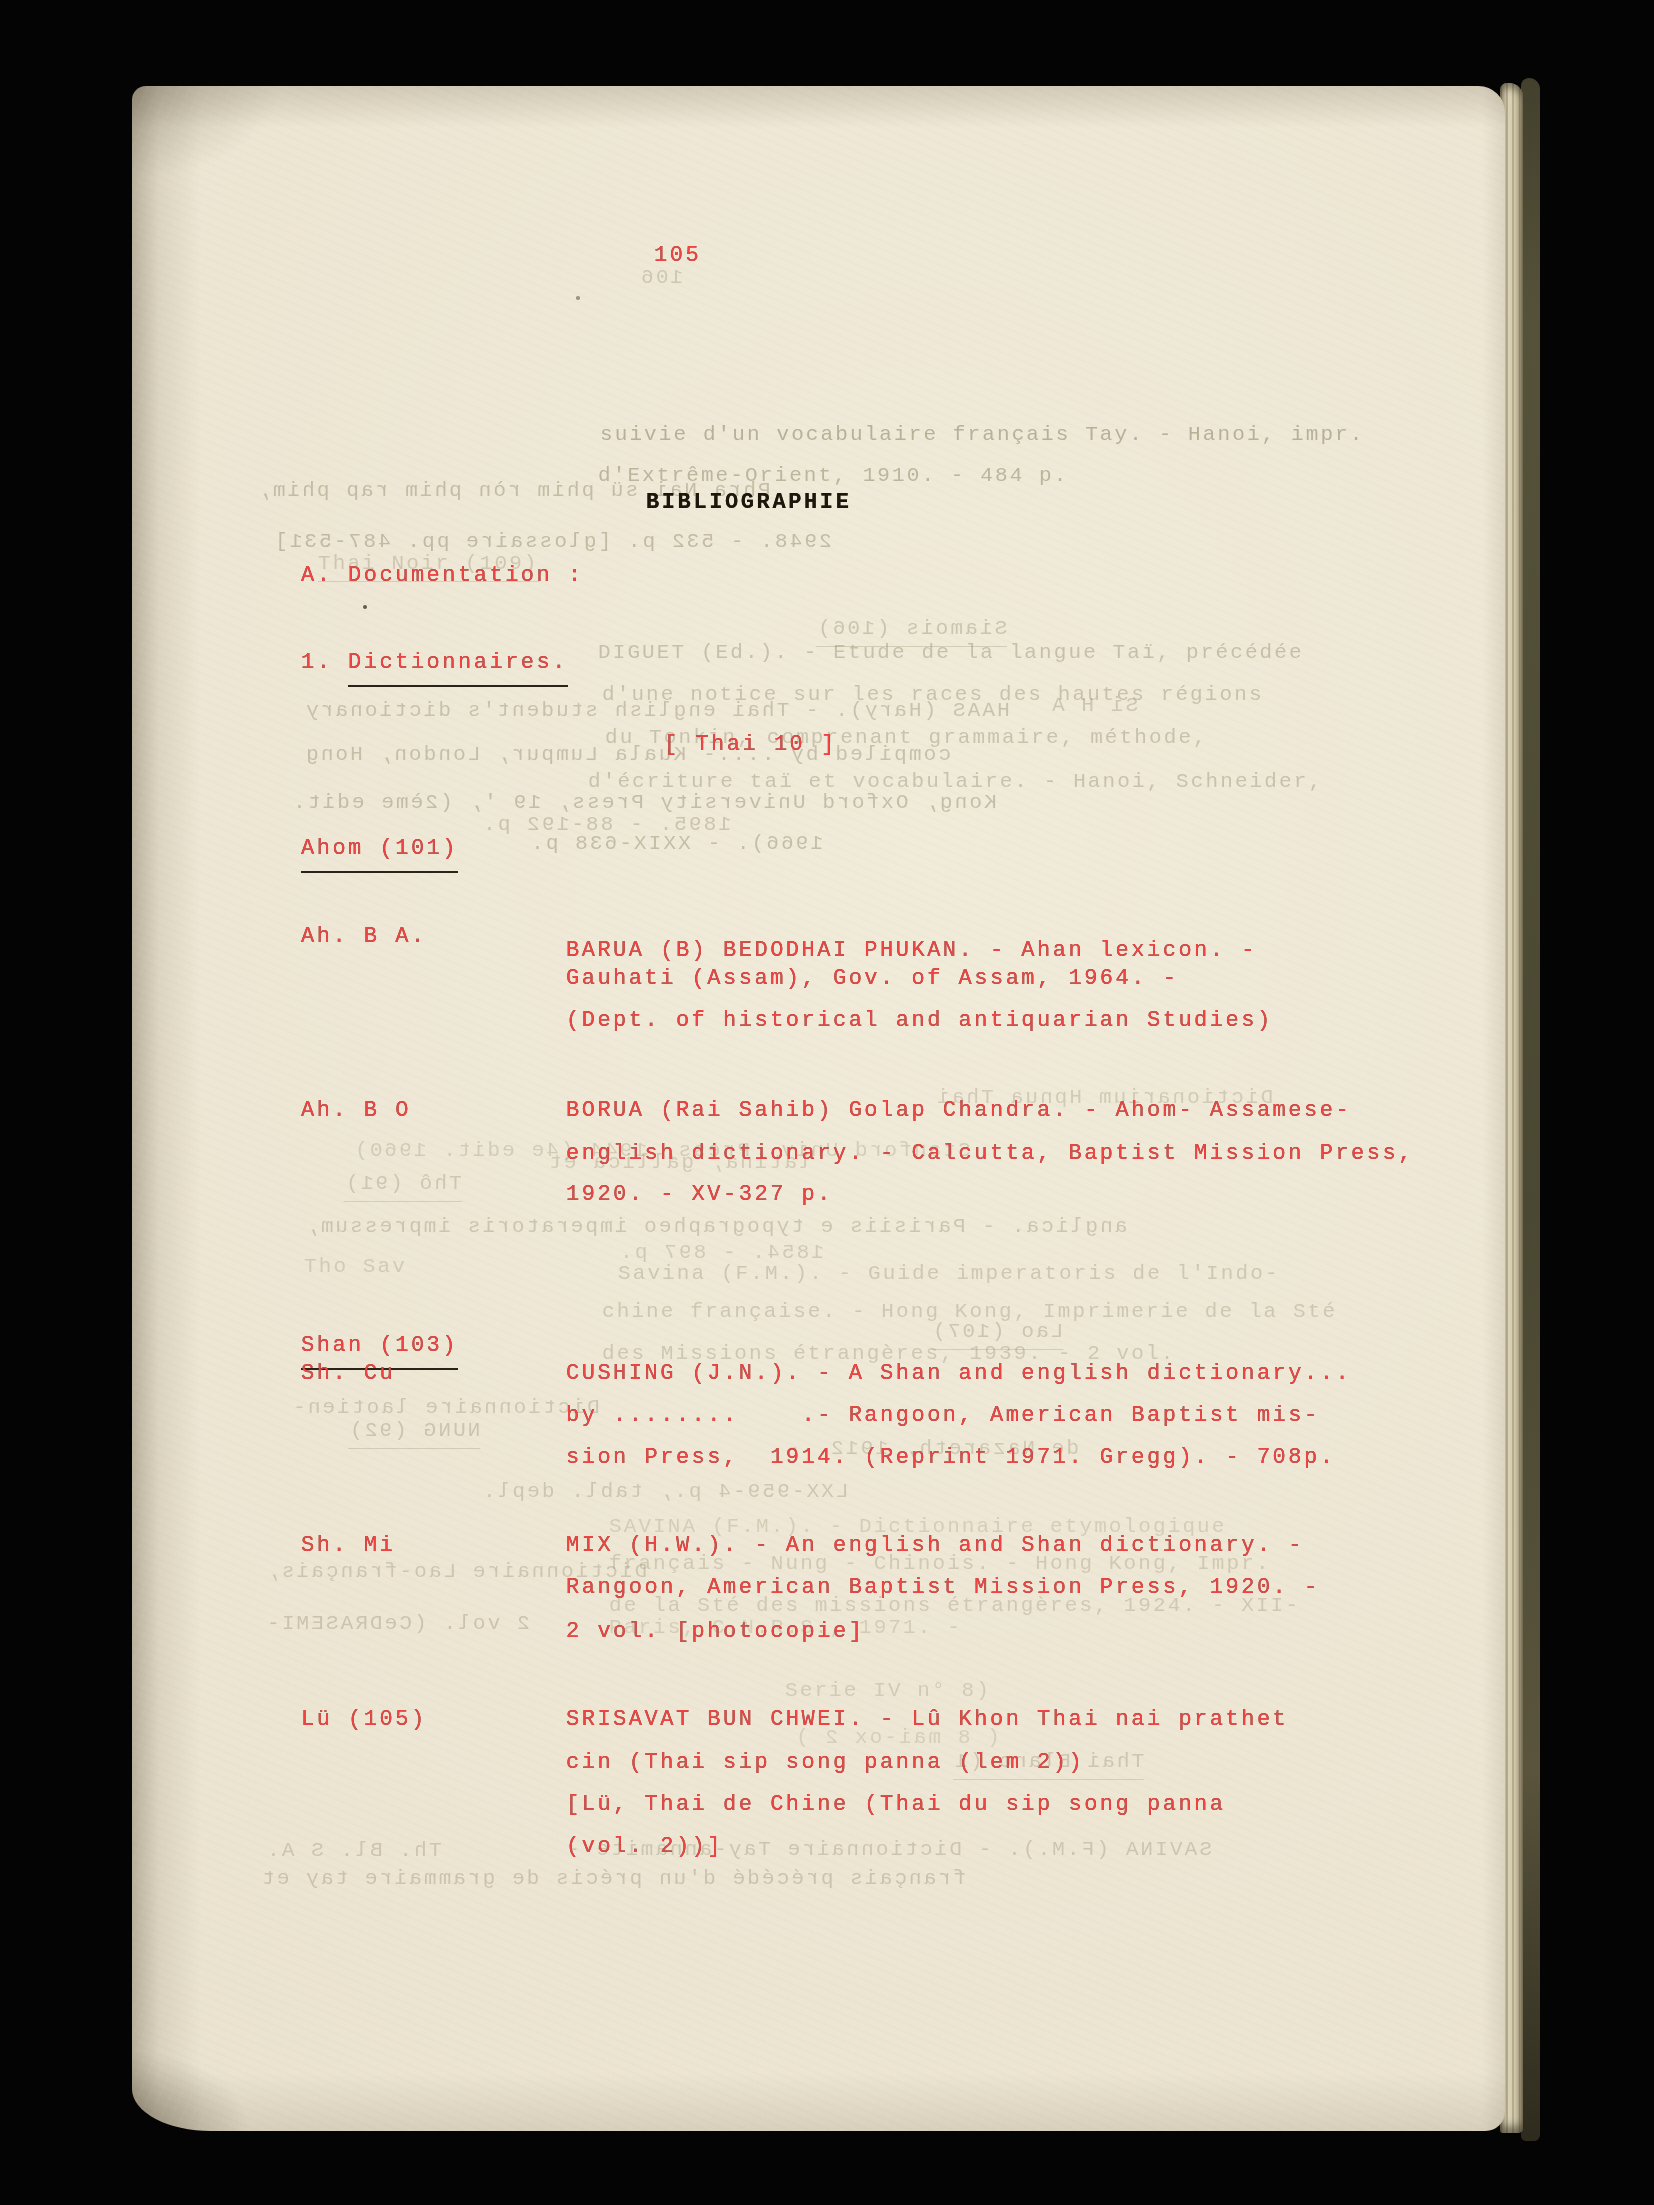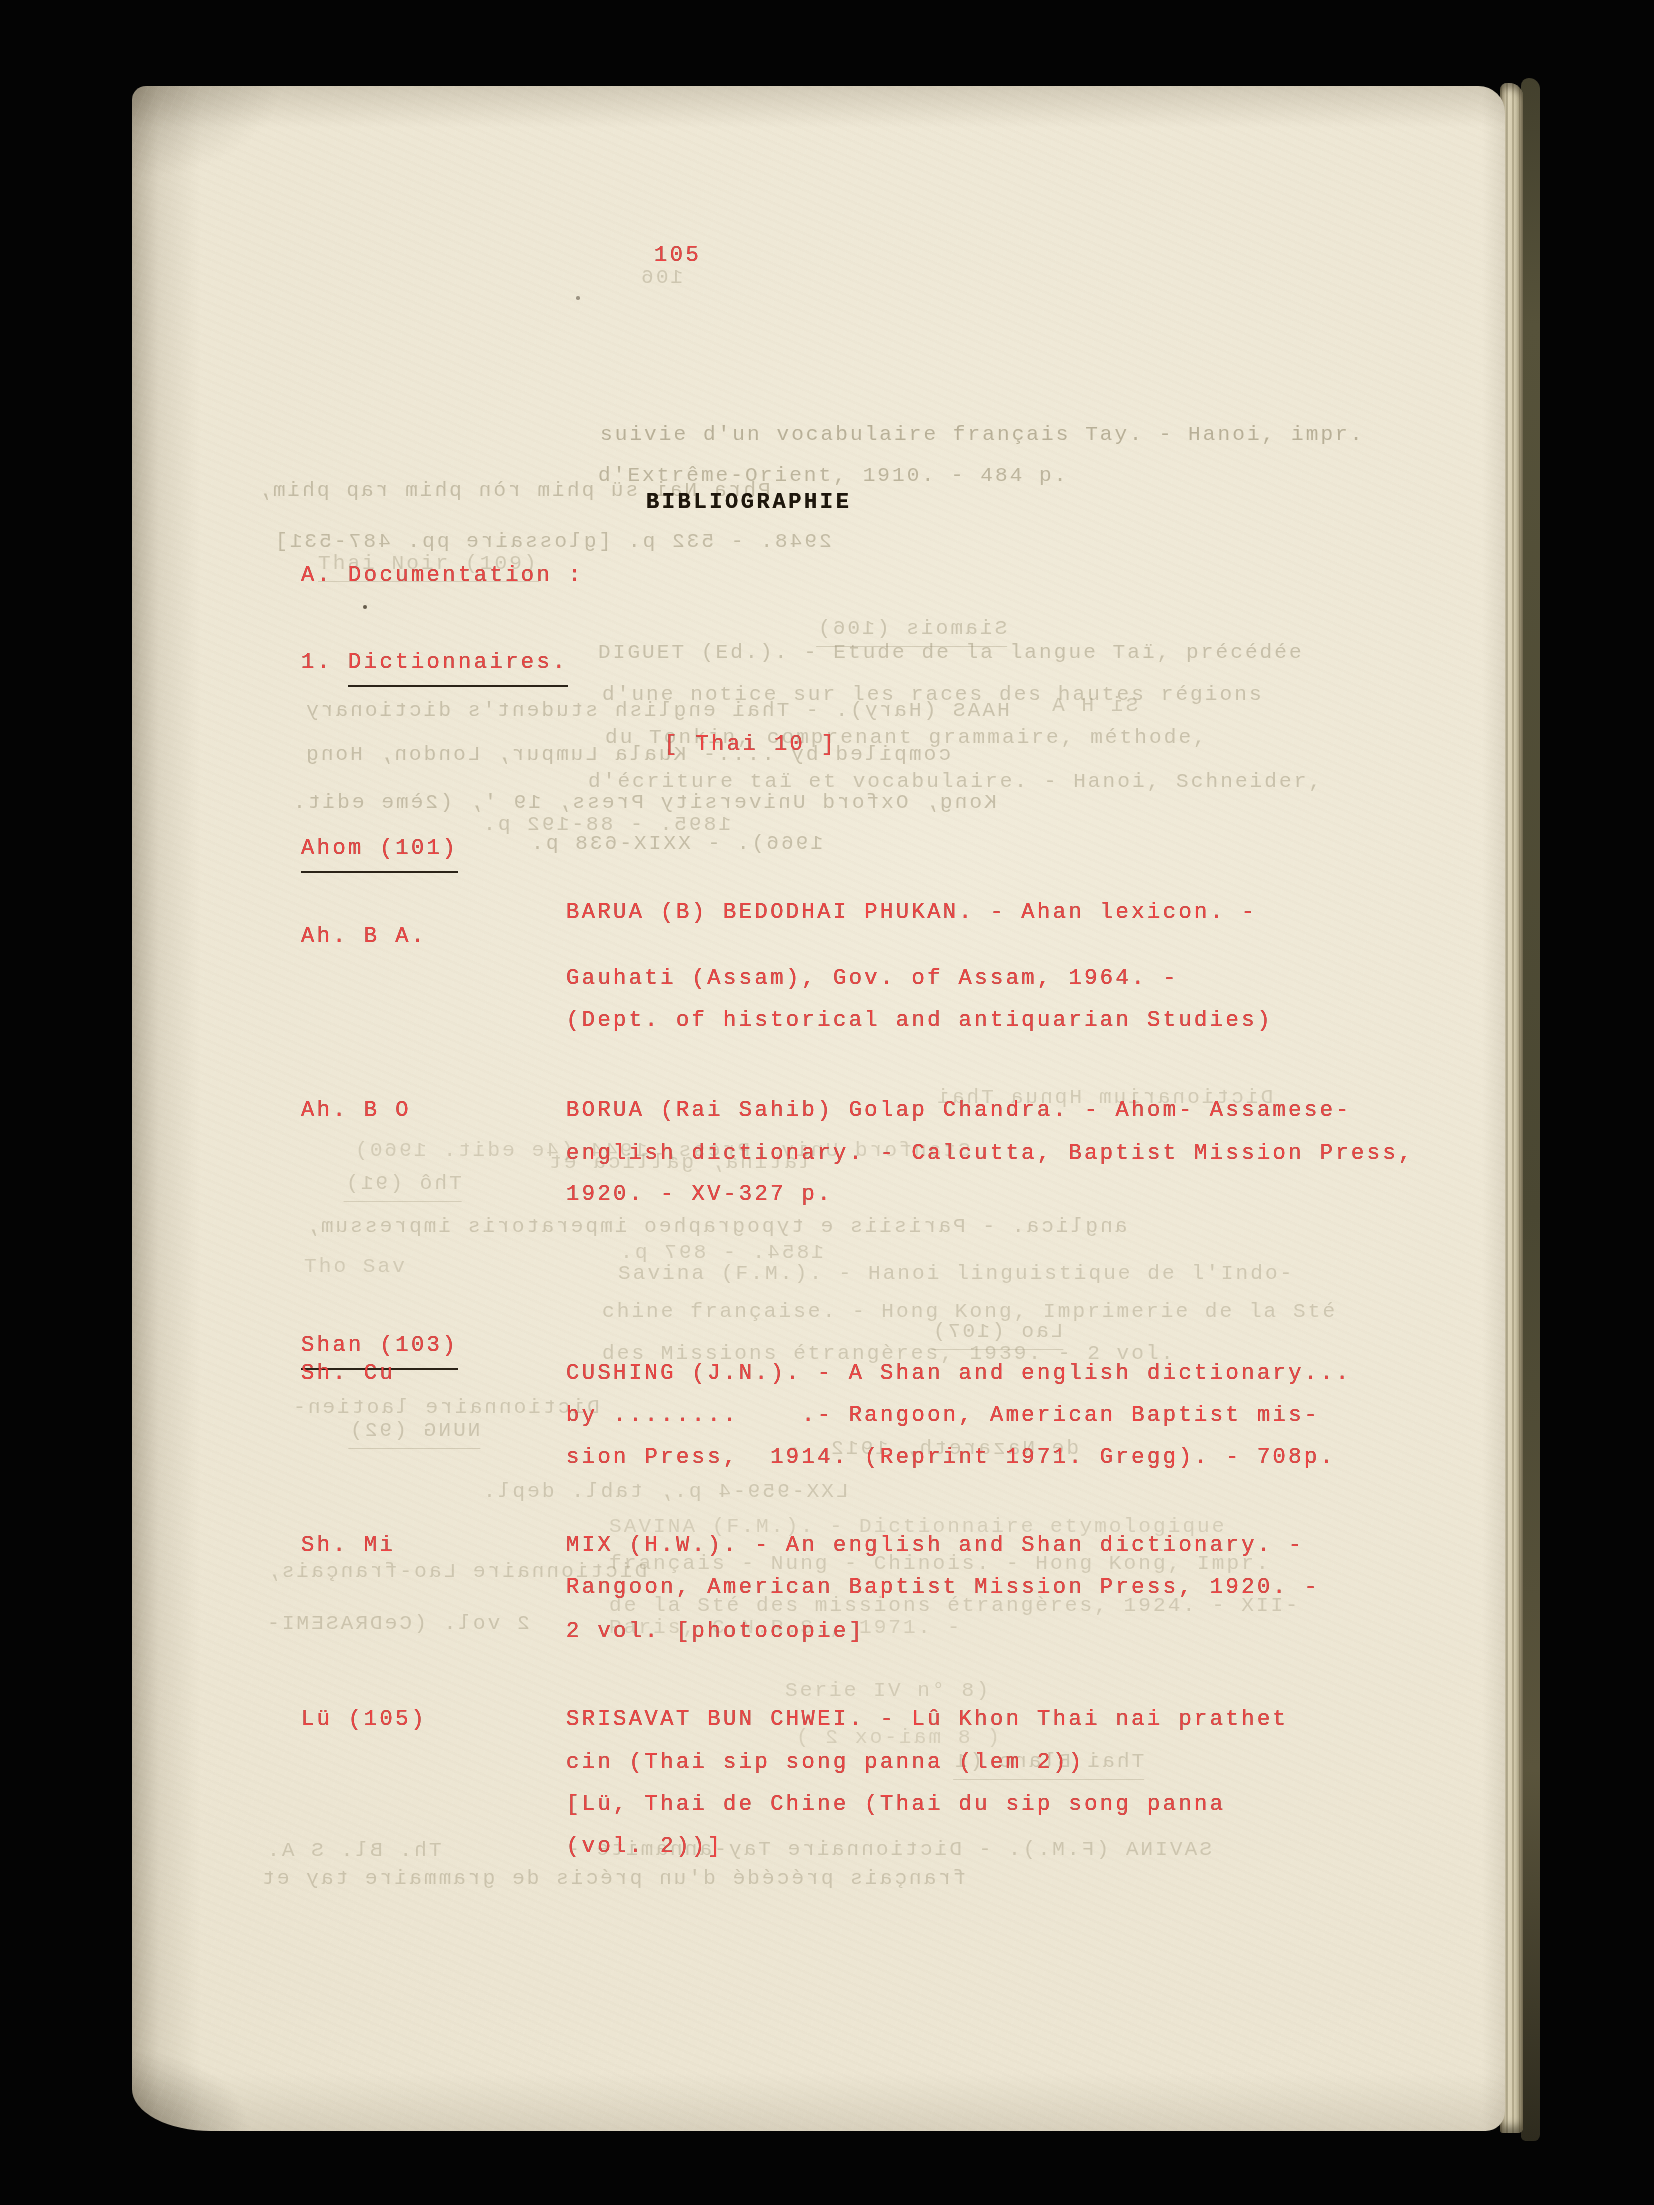--- a/index.html
+++ b/index.html
@@ -72,21 +72,21 @@
     <div class="ghost mir" style="left: 291px; top: 790px; opacity: 0.4;">Kong, Oxford University Press, 19 ', (2ème edit.</div>
     <div class="ghost mir" style="left: 481px; top: 812px; opacity: 0.34;">1895. - 88-192 p.</div>
     <div class="ghost mir" style="left: 529px; top: 831px; opacity: 0.4;">1966). - XXIX-638 p.</div>
     <div class="ghost mir" style="left: 935px; top: 1085px; opacity: 0.28;">Dictionarium Hpnua Thai</div>
     <div class="ghost mir" style="left: 353px; top: 1138px; opacity: 0.26;">Stanford Univ. Press, 1944 (4e edit. 1960)</div>
     <div class="ghost mir" style="left: 547px; top: 1150px; opacity: 0.28;">latina, gallica et</div>
     <div class="ghost mir gul" style="left: 344px; top: 1171px; opacity: 0.3;">Thô (91)</div>
     <div class="ghost mir" style="left: 304px; top: 1214px; opacity: 0.32;">anglica. - Parisiis e typographeo imperatoris impressum,</div>
     <div class="ghost mir" style="left: 618px; top: 1240px; opacity: 0.28;">1854. - 897 p.</div>
     <div class="ghost" style="left: 304px; top: 1254px; opacity: 0.26;">Tho Sav</div>
-    <div class="ghost" style="left: 618px; top: 1261px; opacity: 0.3;">Savina (F.M.). - Hanoi linguistique de l'Indo-</div>
+    <div class="ghost" style="left: 618px; top: 1261px; opacity: 0.3;">Savina (F.M.). - Guide imperatoris de l'Indo-</div>
     <div class="ghost" style="left: 602px; top: 1299px; opacity: 0.3;">chine française. - Hong Kong, Imprimerie de la Sté</div>
     <div class="ghost mir gul" style="left: 931px; top: 1319px; opacity: 0.32;">Lao (107)</div>
     <div class="ghost" style="left: 602px; top: 1341px; opacity: 0.3;">des Missions étrangères, 1939. - 2 vol.</div>
     <div class="ghost mir" style="left: 291px; top: 1395px; opacity: 0.3;">Dictionnaire laotien-</div>
     <div class="ghost mir gul" style="left: 348px; top: 1418px; opacity: 0.32;">NUNG (92)</div>
     <div class="ghost mir" style="left: 785px; top: 1436px; opacity: 0.3;">de Nazareth, 1912. -</div>
     <div class="ghost mir" style="left: 481px; top: 1479px; opacity: 0.3;">LXX-959-4 p., tabl. depl.</div>
     <div class="ghost" style="left: 609px; top: 1514px; opacity: 0.24;">SAVINA (F.M.). - Dictionnaire etymologique</div>
     <div class="ghost" style="left: 609px; top: 1551px; opacity: 0.28;">français - Nung - Chinois. - Hong Kong, Impr.</div>
     <div class="ghost mir" style="left: 265px; top: 1559px; opacity: 0.3;">Dictionnaire Lao-français,</div>
@@ -107,21 +107,21 @@
 
 <div class="txt" style="left:301px;top:562px;">A. Documentation :</div>
 
 <div class="txt" style="left:301px;top:649px;"><span>1.</span><span> </span><span class="ul">Dictionnaires.</span></div>
 
 <div class="txt" style="left:664px;top:731px;">[ Thai 10 ]</div>
 
 <div class="txt" style="left:301px;top:835px;"><span class="ul">Ahom (101)</span></div>
 
 <div class="txt" style="left:301px;top:923px;">Ah. B A.</div>
-<div class="txt" style="left:566px;top:899px;">BARUA (B) BEDODHAI PHUKAN. - Ahan lexicon. -</div>
+<div class="txt" style="left:566px;top:937px;">BARUA (B) BEDODHAI PHUKAN. - Ahan lexicon. -</div>
 <div class="txt" style="left:566px;top:965px;">Gauhati (Assam), Gov. of Assam, 1964. -</div>
 <div class="txt" style="left:566px;top:1007px;">(Dept. of historical and antiquarian Studies)</div>
 
 <div class="txt" style="left:301px;top:1097px;">Ah. B O</div>
 <div class="txt" style="left:566px;top:1097px;">BORUA (Rai Sahib) Golap Chandra. - Ahom- Assamese-</div>
 <div class="txt" style="left:566px;top:1140px;">english dictionary. - Calcutta, Baptist Mission Press,</div>
 <div class="txt" style="left:566px;top:1181px;">1920. - XV-327 p.</div>
 
 <div class="txt" style="left:301px;top:1332px;"><span class="ul">Shan (103)</span></div>
 

